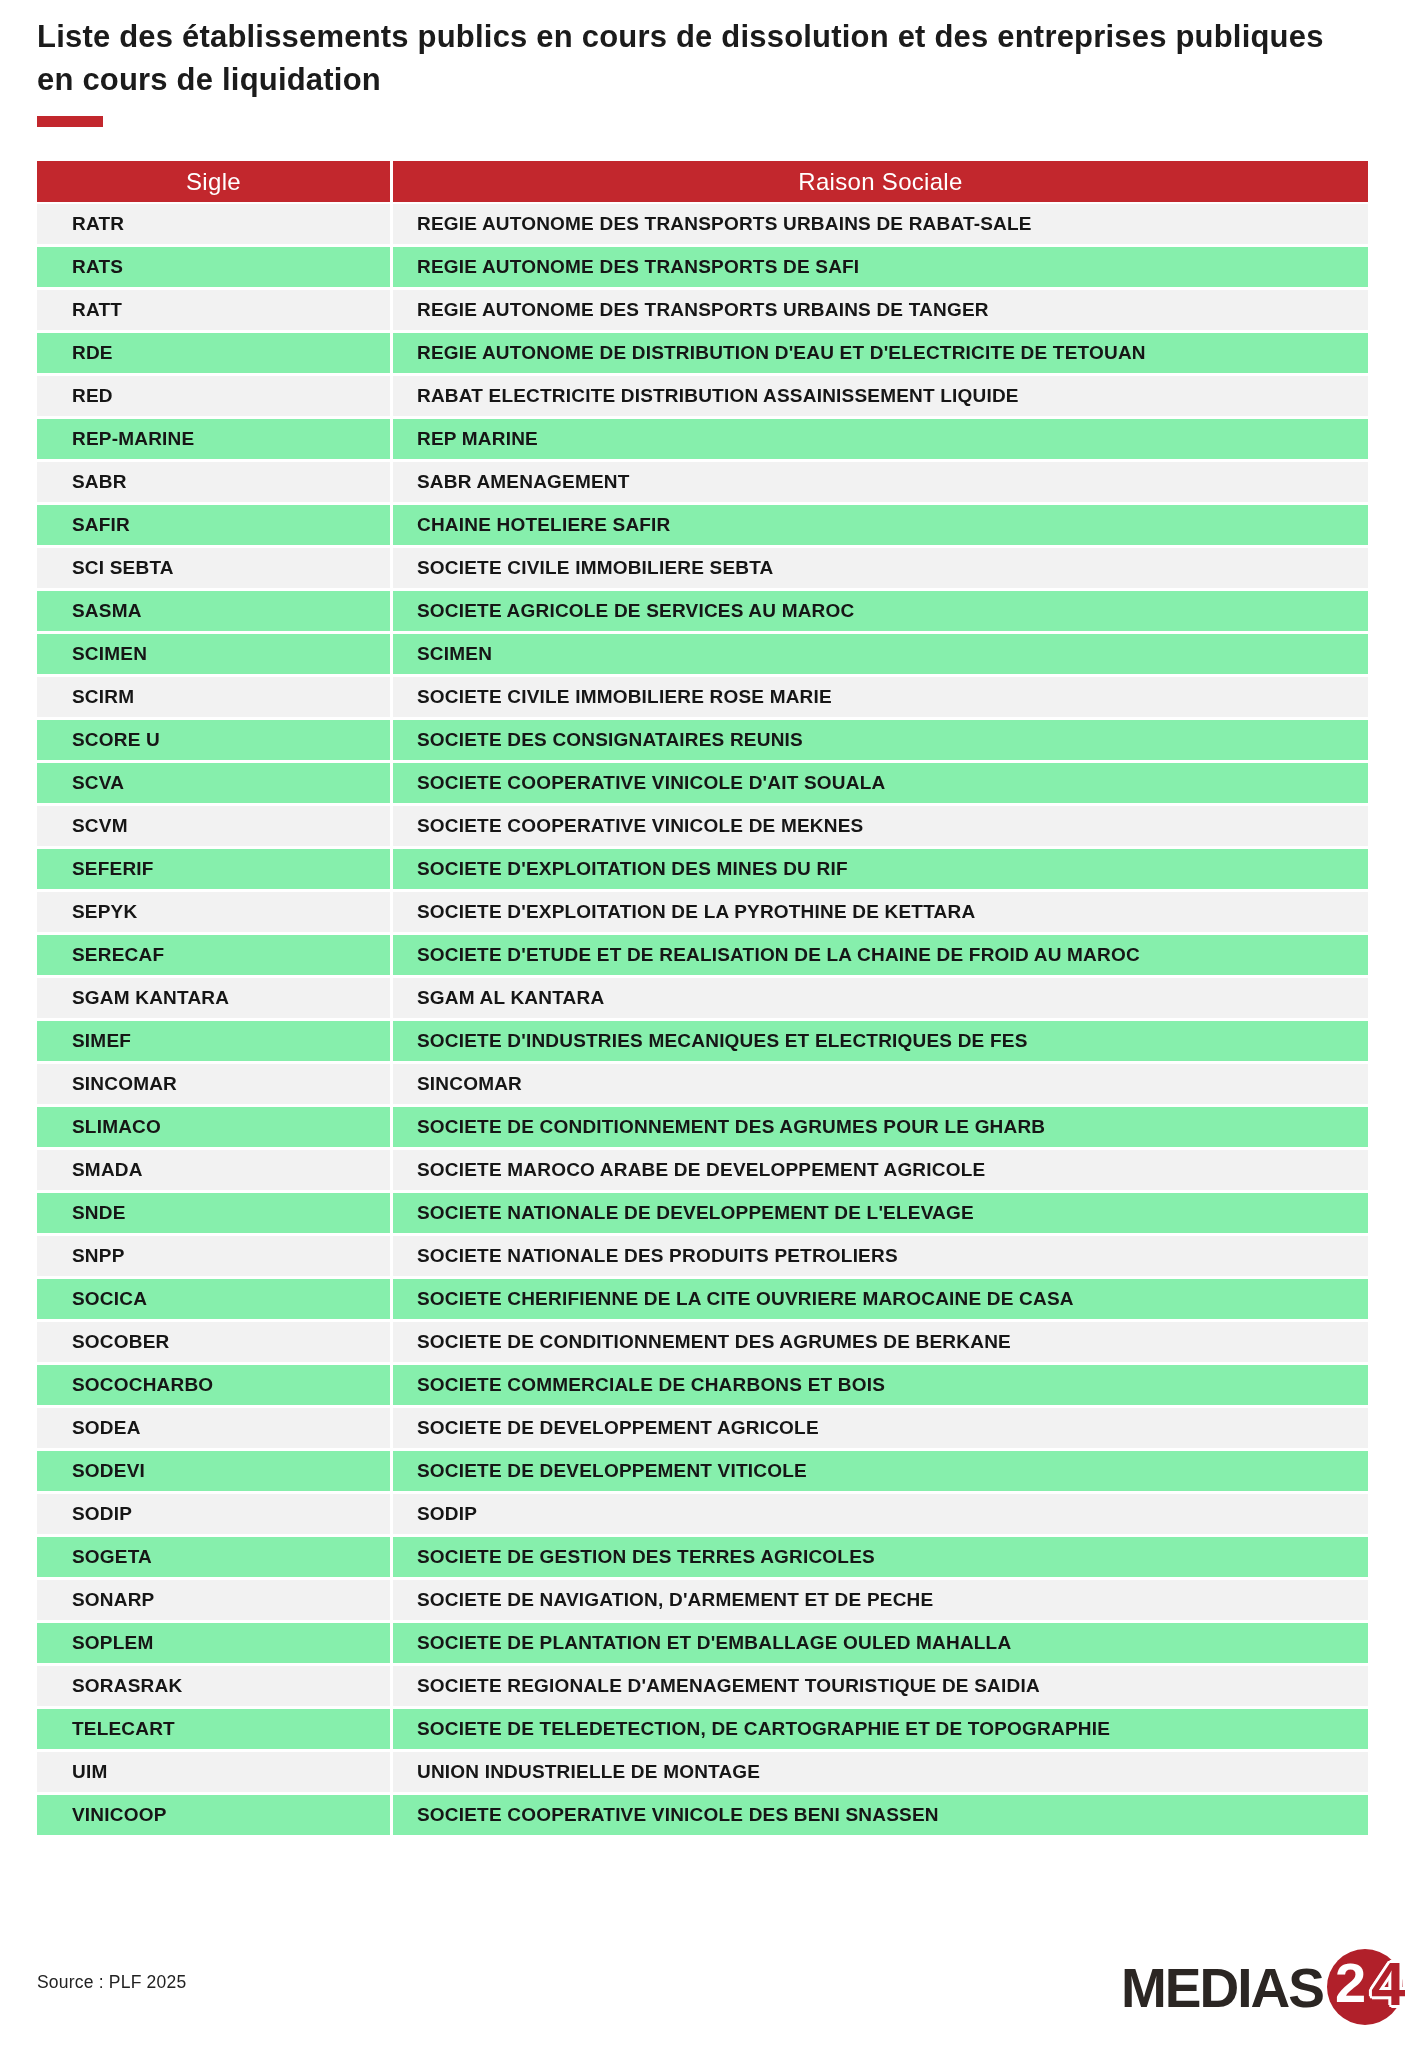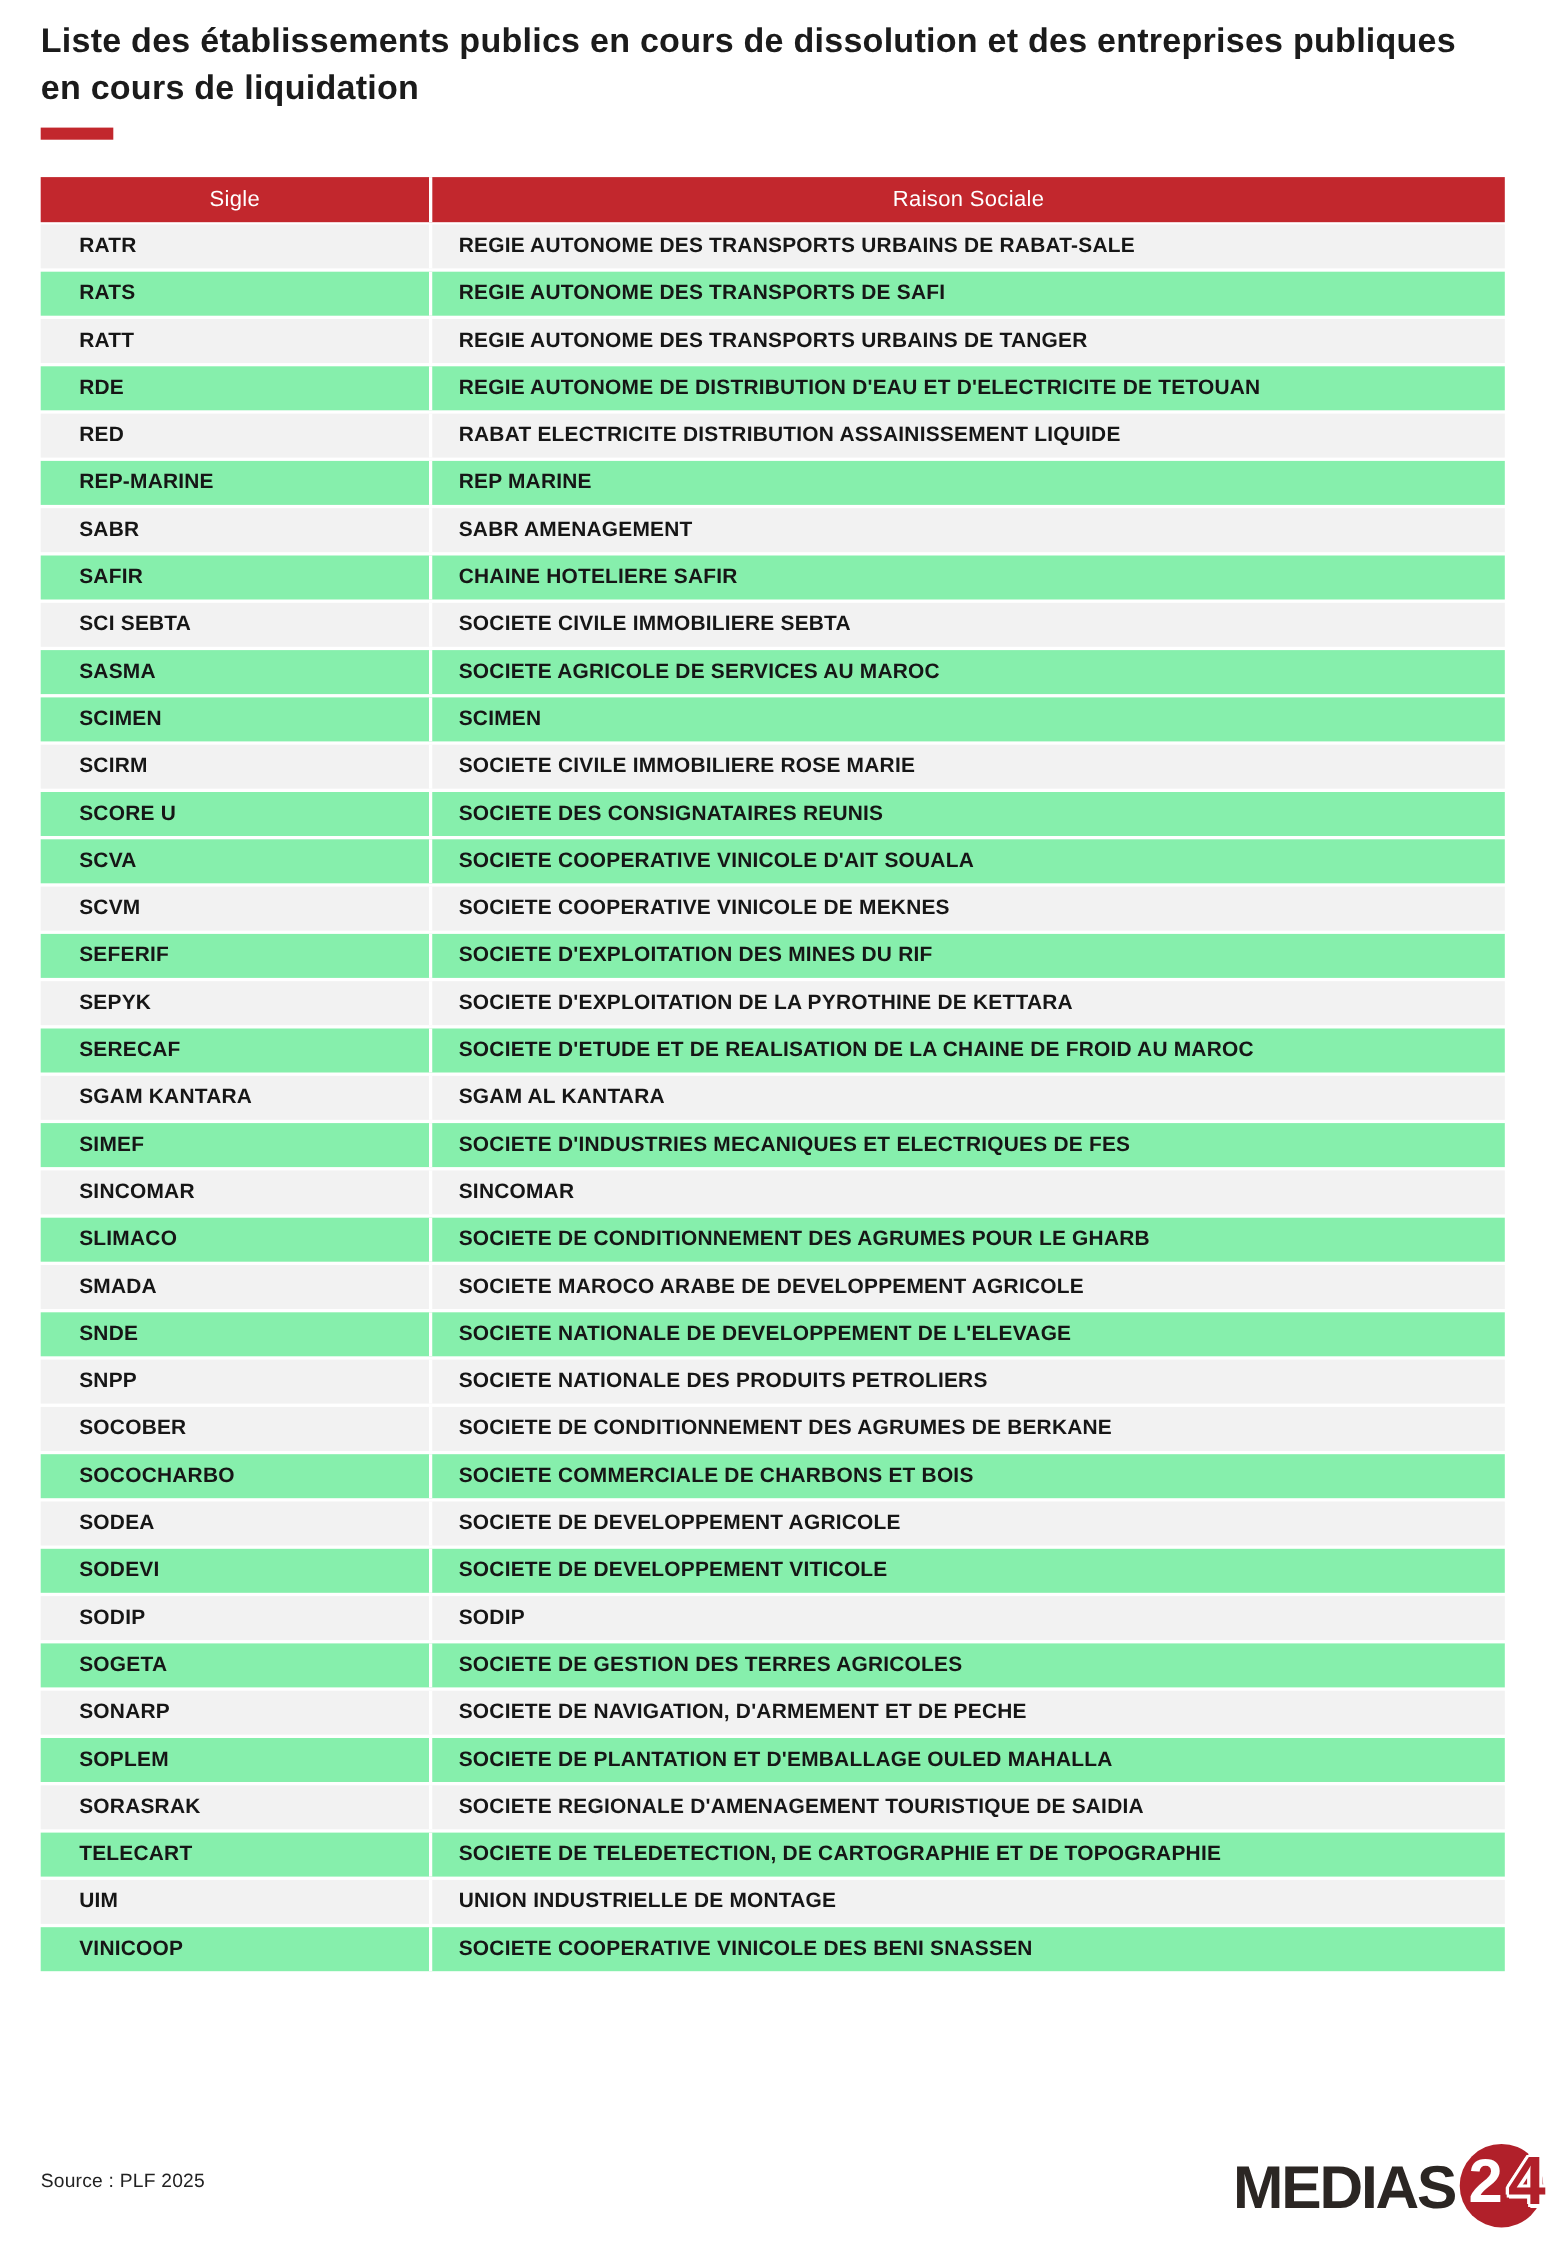--- a/index.html
+++ b/index.html
@@ -41,21 +41,21 @@
     display: flex;
     height: 41px;
     background: #c2272d;
     margin-bottom: 2px;
   }
   .th {
     display: flex;
     align-items: center;
     justify-content: center;
     color: #ffffff;
-    font-size: 20px;
+    font-size: 24px;
     font-weight: 500;
     letter-spacing: 0.3px;
   }
   .th.sigle { width: 353px; border-right: 3px solid #ffffff; }
   .th.raison { flex: 1; }
   .row {
     display: flex;
     height: 40px;
     margin-bottom: 3px;
   }
@@ -250,20 +250,24 @@
           <div class="cell sigle">SMADA</div>
           <div class="cell raison">SOCIETE MAROCO ARABE DE DEVELOPPEMENT AGRICOLE</div>
         </div>
         <div class="row dark">
           <div class="cell sigle">SNDE</div>
           <div class="cell raison">SOCIETE NATIONALE DE DEVELOPPEMENT DE L'ELEVAGE</div>
         </div>
         <div class="row light">
           <div class="cell sigle">SNPP</div>
           <div class="cell raison">SOCIETE NATIONALE DES PRODUITS PETROLIERS</div>
+        </div>
+        <div class="row dark">
+          <div class="cell sigle">SOCICA</div>
+          <div class="cell raison">SOCIETE CHERIFIENNE DE LA CITE OUVRIERE MAROCAINE DE CASA</div>
         </div>
         <div class="row light">
           <div class="cell sigle">SOCOBER</div>
           <div class="cell raison">SOCIETE DE CONDITIONNEMENT DES AGRUMES DE BERKANE</div>
         </div>
         <div class="row dark">
           <div class="cell sigle">SOCOCHARBO</div>
           <div class="cell raison">SOCIETE COMMERCIALE DE CHARBONS ET BOIS</div>
         </div>
         <div class="row light">

